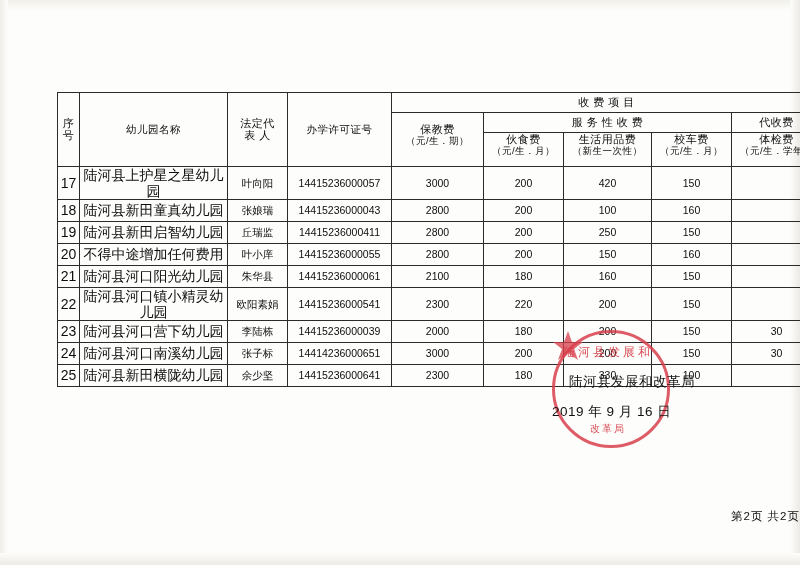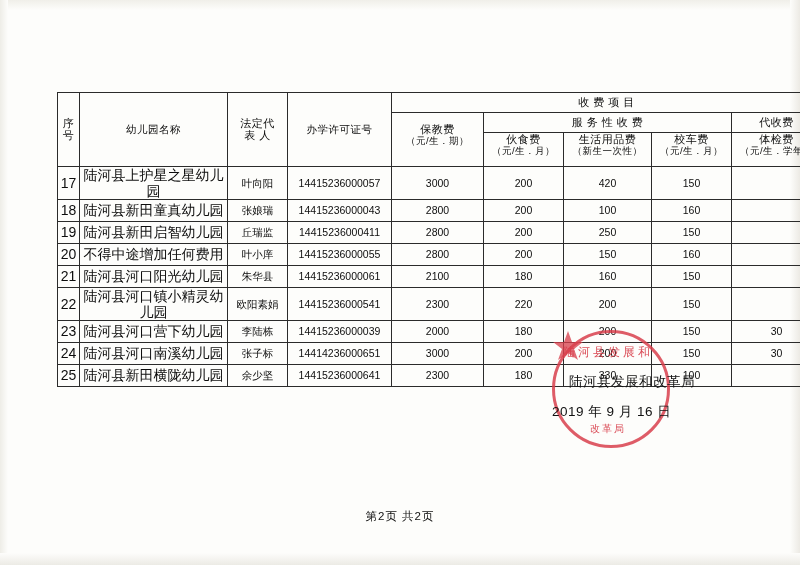--- a/index.html
+++ b/index.html
@@ -185,21 +185,21 @@
     opacity: 0.92;
   }
   .seal-text-top { top: 14px; }
   .seal-text-bottom { bottom: 12px; font-size: 10px; letter-spacing: 2px; }
 
   .footer {
     position: absolute;
     left: 0;
     top: 509px;
     width: 800px;
-    text-align: center;
+    text-align: right;
     font-size: 11.5px;
     letter-spacing: 1px;
     color: #111;
   }
 </style>
 </head>
 <body>
 
 <div class="page">
   <div class="scan-edge-top"></div>

